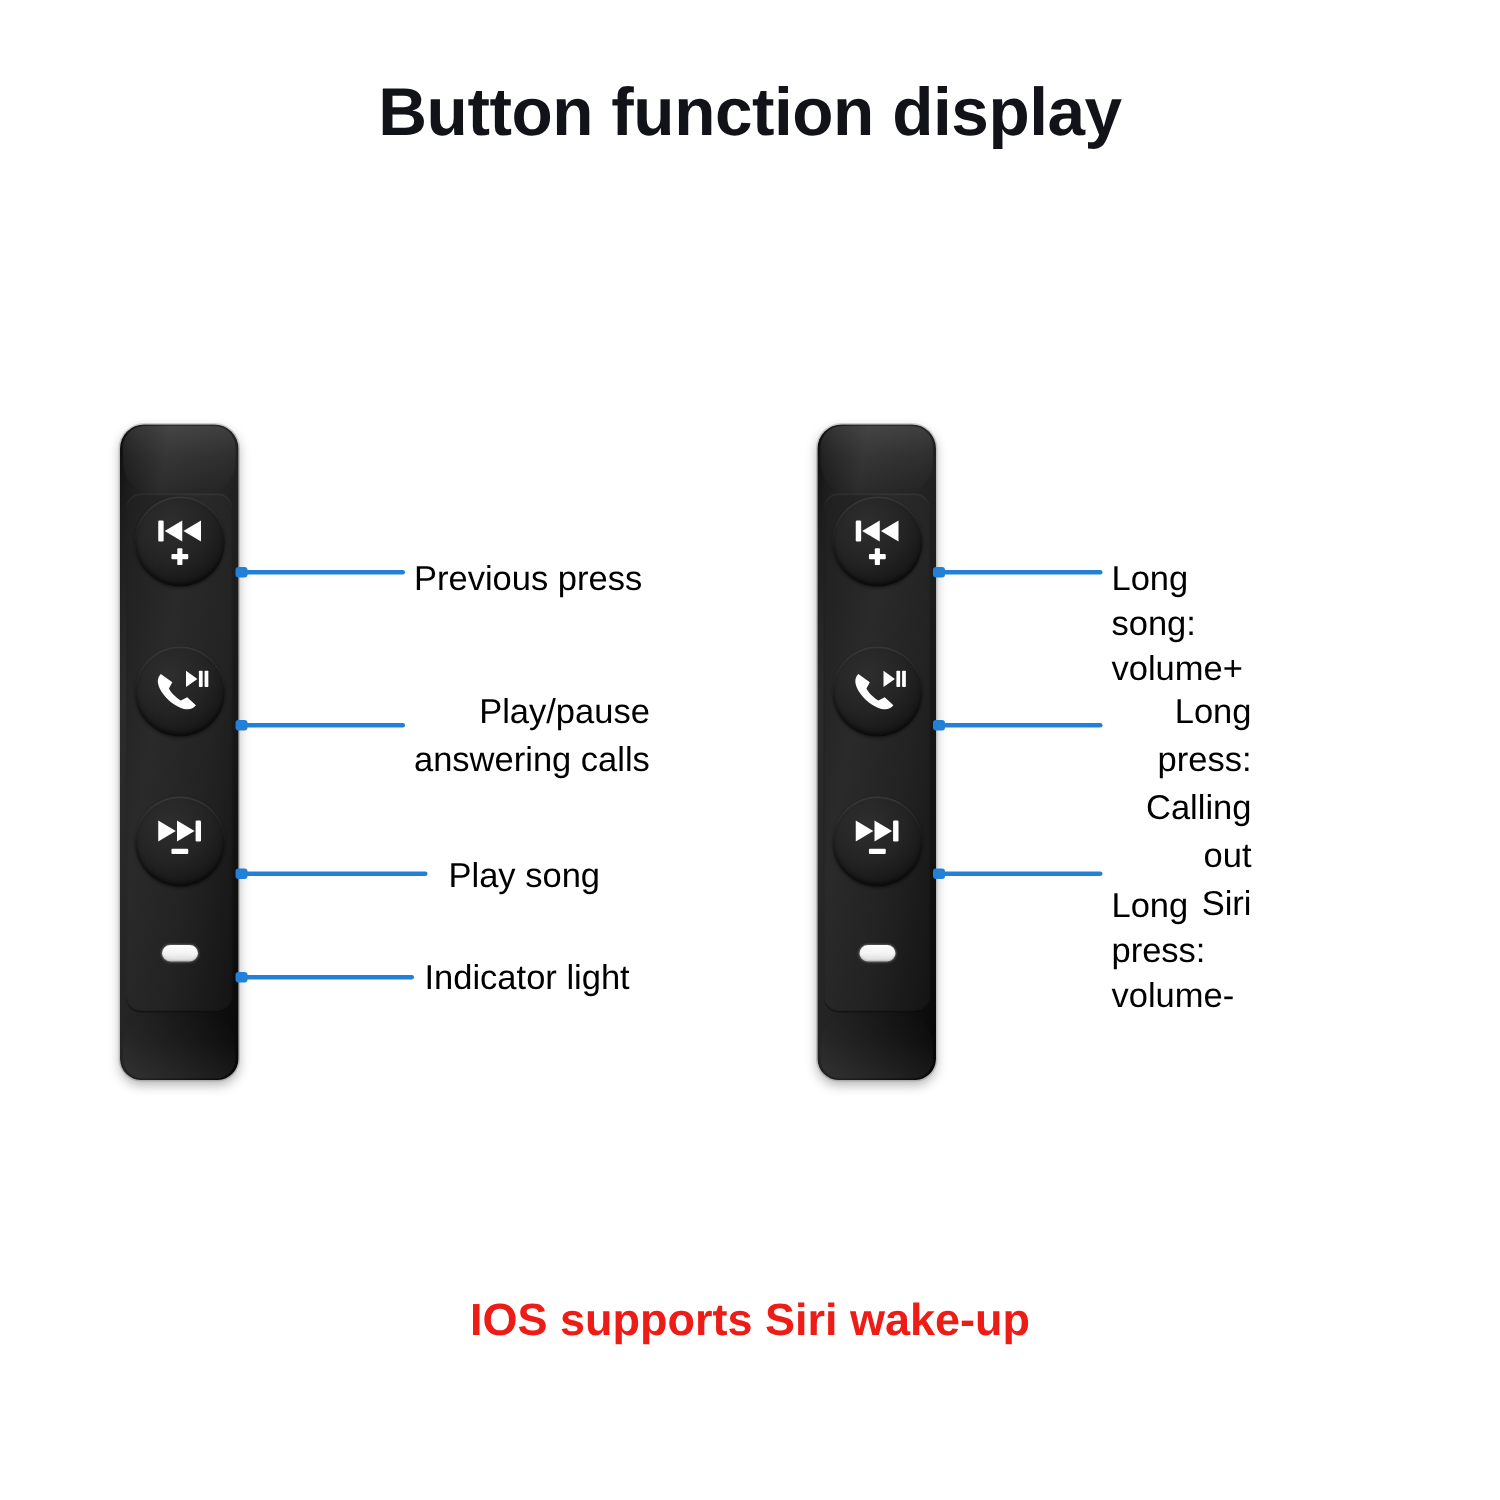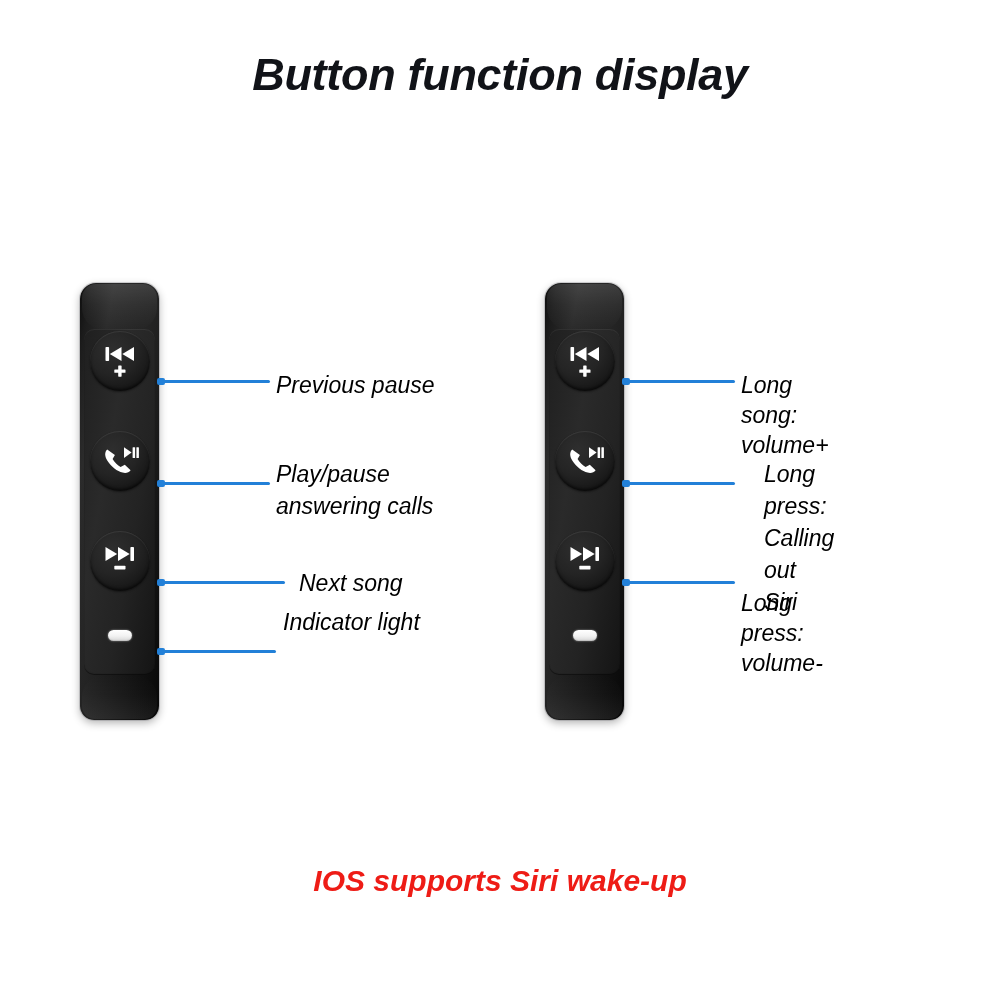--- a/index.html
+++ b/index.html
@@ -13,21 +13,20 @@
     background: #ffffff;
     font-family: "Liberation Sans", sans-serif;
     overflow: hidden;
   }
 
   #stage {
     position: relative;
     width: 820px;
     height: 1000px;
     background: #ffffff;
-    font-style: italic;
   }
 
   
   .page-title {
     position: absolute;
     left: 0;
     top: 52px;
     width: 1000px;
     text-align: center;
     font-size: 45px;
@@ -168,21 +167,21 @@
   }
 
   
   .label {
     position: absolute;
     font-size: 23px;
     color: #000000;
     line-height: 30px;
     white-space: pre-line;
   }
-  .label.two-line { line-height: 32px; }
+  .label.two-line { line-height: 32px; text-align: right; }
 </style>
 </head>
 <body>
 
 <div id="stage">
 
   <div class="page-title">Button function display</div>
 
   <div class="device" style="left:80px;">
     <div class="gloss-top"></div>
@@ -218,25 +217,25 @@
     </div>
 
     <div class="led"></div>
   </div>
 
   <div class="leader" style="left:158px; top:380px; width:112px;"></div>
   <div class="leader" style="left:158px; top:482px; width:112px;"></div>
   <div class="leader" style="left:158px; top:581px; width:127px;"></div>
   <div class="leader" style="left:158px; top:650px; width:118px;"></div>
 
-  <div class="label" style="left:276px; top:370px;">Previous pause</div>
+  <div class="label" style="left:276px; top:370px;">Previous press</div>
   <div class="label two-line" style="left:276px; top:458px;">Play/pause
 answering calls</div>
-  <div class="label" style="left:299px; top:568px;">Next song</div>
-  <div class="label" style="left:283px; top:607px;">Indicator light</div>
+  <div class="label" style="left:299px; top:568px;">Play song</div>
+  <div class="label" style="left:283px; top:636px;">Indicator light</div>
 
   <div class="device" style="left:545px;">
     <div class="gloss-top"></div>
     <div class="gloss-bottom"></div>
     <div class="panel"></div>
 
     <div class="btn btn-prev">
       <svg class="glyph" width="40" height="34" viewBox="0 0 40 34">
         <rect x="5.5" y="3" width="3.6" height="14" rx="0.8" fill="#ffffff"></rect>
         <polygon points="21.5,3 21.5,17 9.8,10" fill="#ffffff"></polygon>

